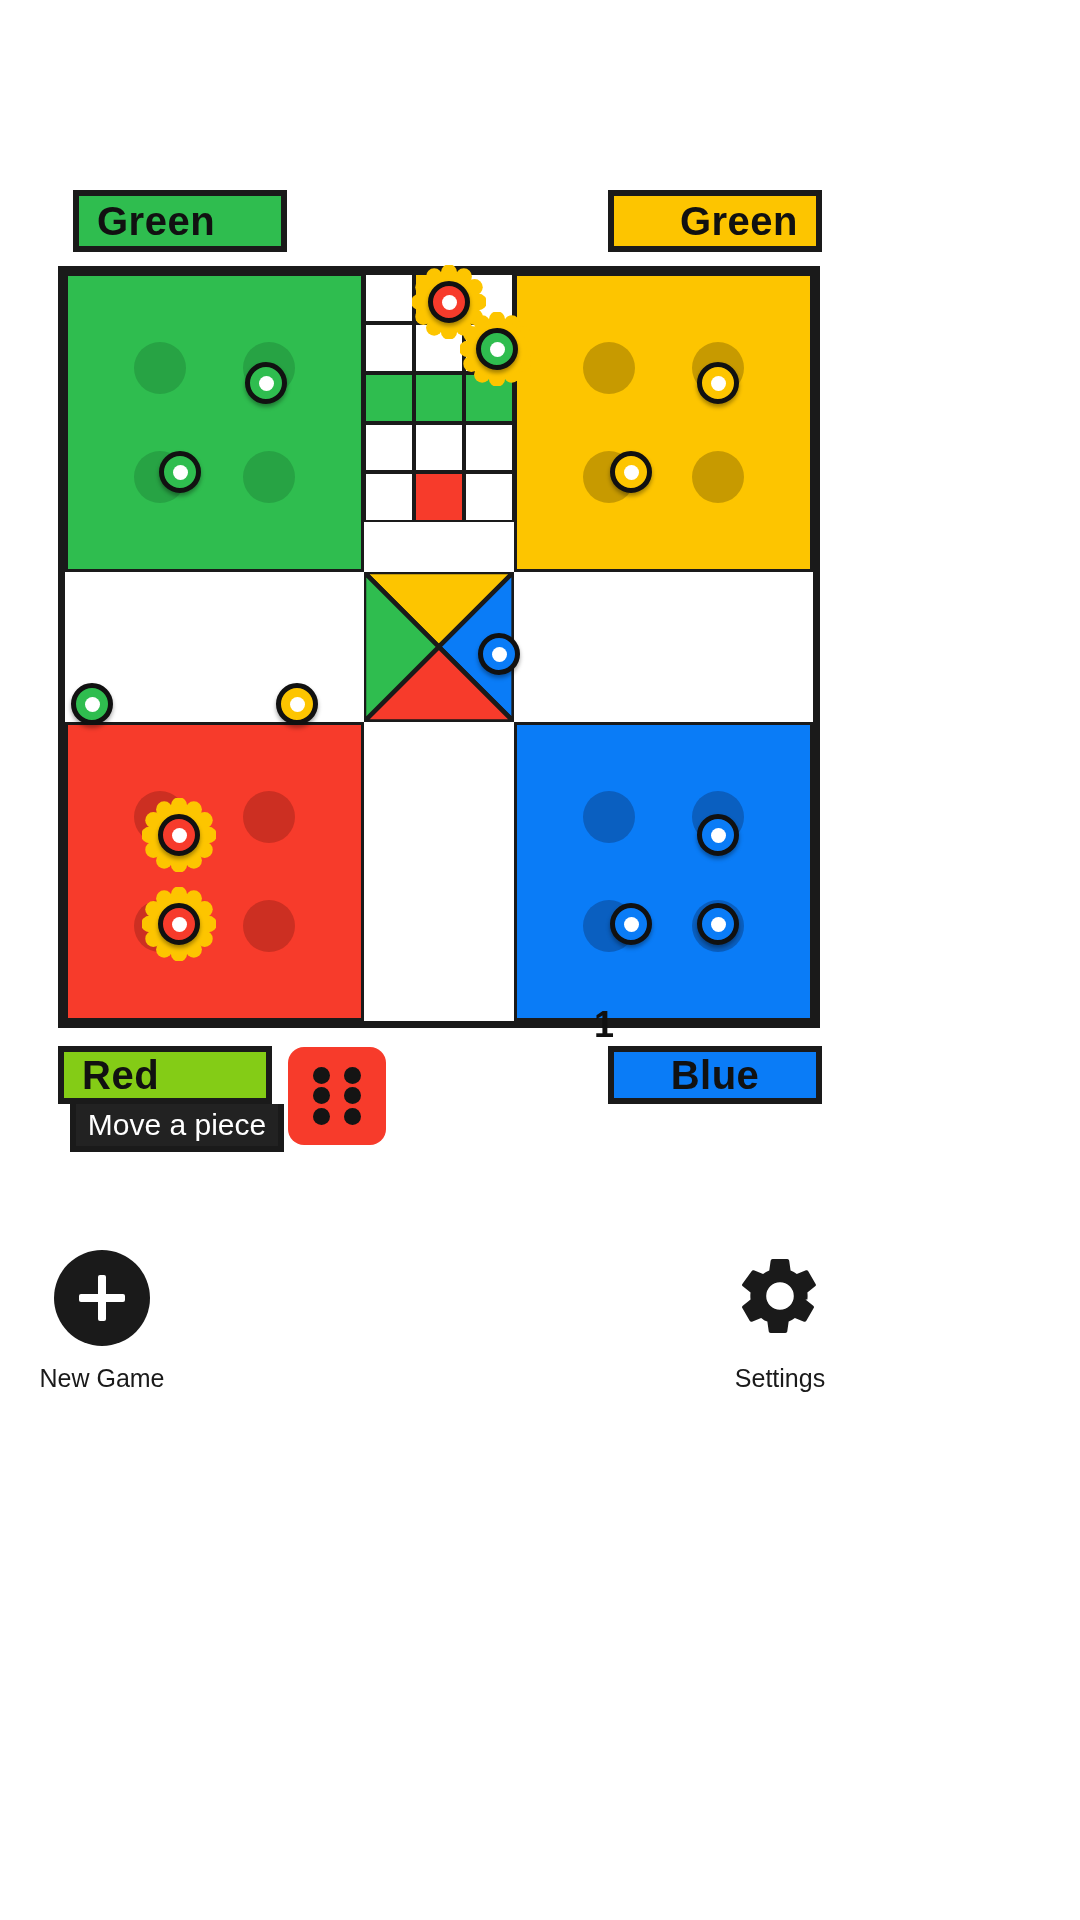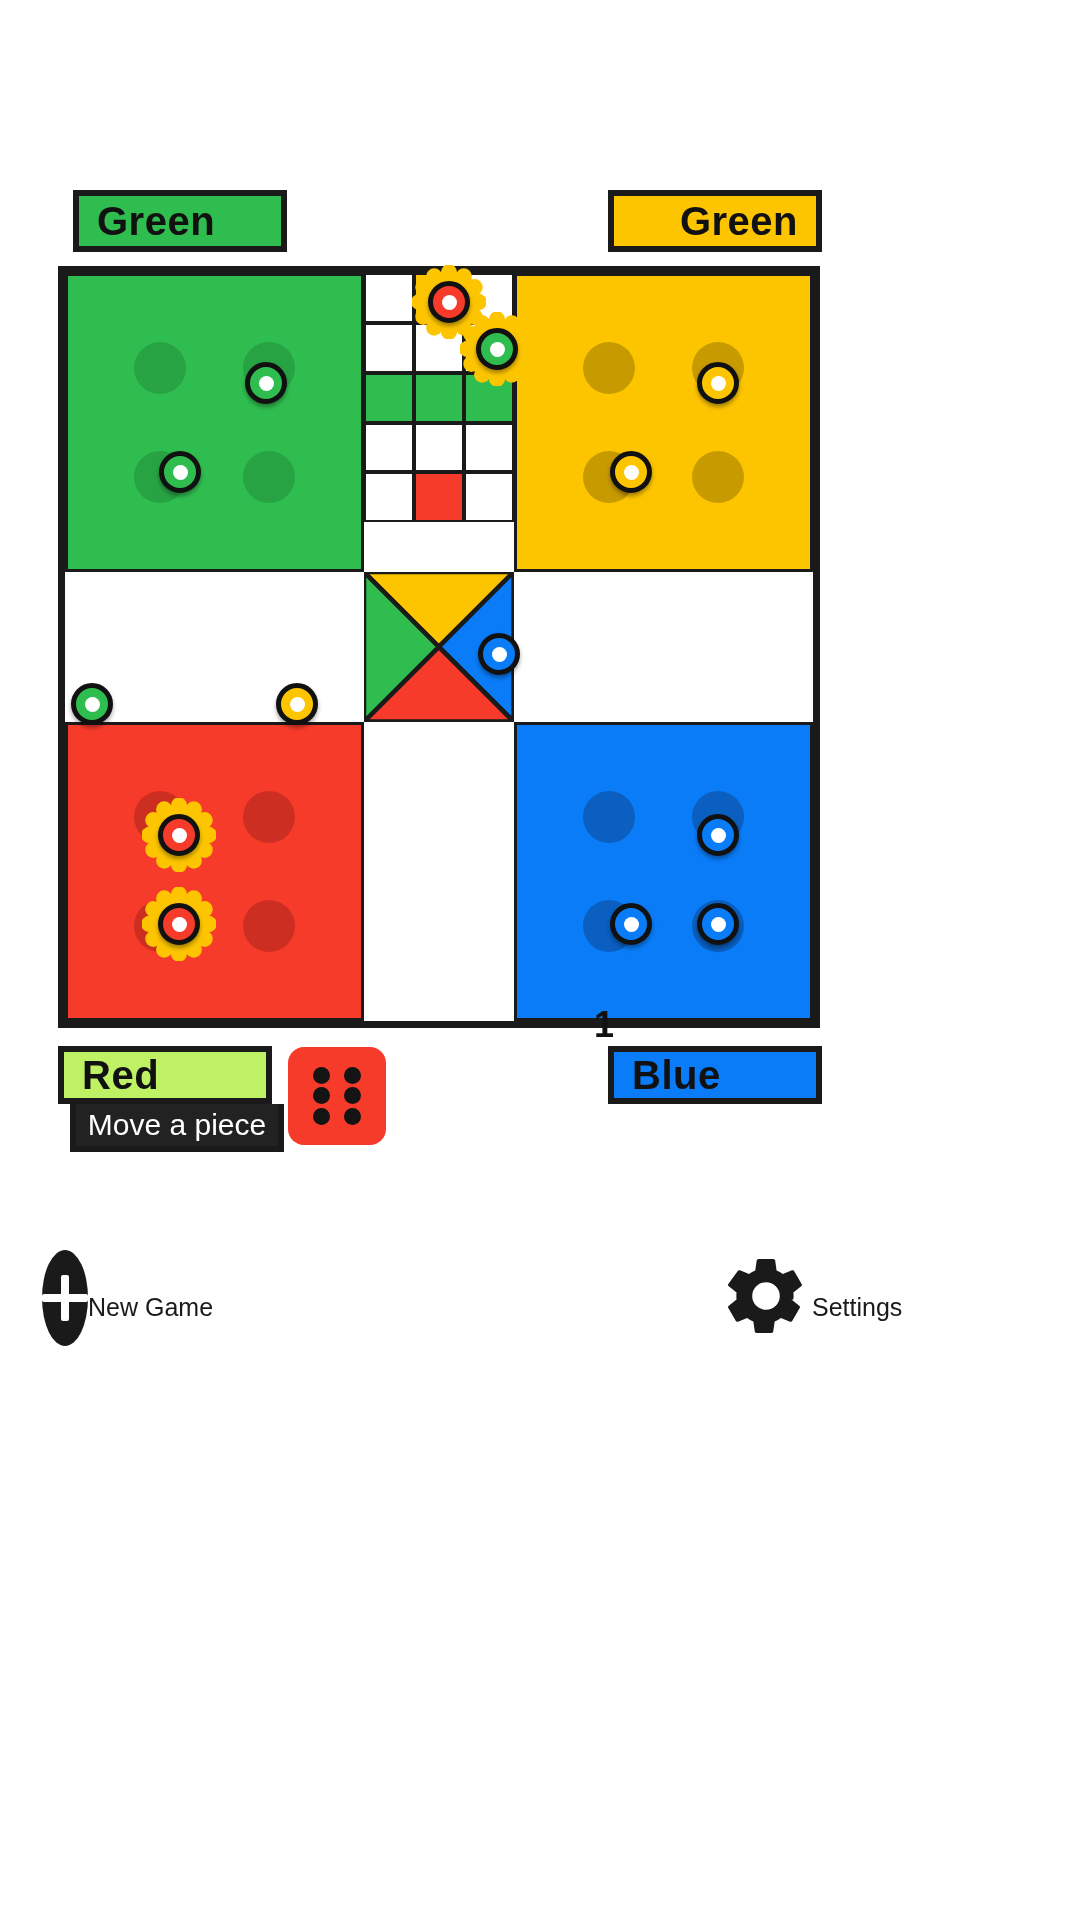--- a/index.html
+++ b/index.html
@@ -12,22 +12,22 @@
   .plate{
     position:absolute;border:6px solid #1a1a1a;box-sizing:border-box;
     display:flex;align-items:center;
   }
   .plate .ptext{
     font-size:40px;font-weight:bold;color:#111;letter-spacing:.5px;
     padding:0 18px;white-space:nowrap;
   }
   #plate-green{left:58px;top:190px;width:214px;height:62px;background:#2fbd4f;justify-content:flex-start;margin-left:15px;}
   #plate-yellow{left:608px;top:190px;width:214px;height:62px;background:#fdc500;justify-content:flex-end;}
-  #plate-red{left:58px;top:1046px;width:214px;height:58px;background:#bef264;justify-content:flex-start;}
-  #plate-blue{left:608px;top:1046px;width:214px;height:58px;background:#0a7cf7;justify-content:flex-start;}
+  #plate-red{left:58px;top:1046px;width:214px;height:58px;background:#84cc16;justify-content:flex-start;}
+  #plate-blue{left:608px;top:1046px;width:214px;height:58px;background:#0a7cf7;justify-content:center;}
   #plate-status{
     position:absolute;left:70px;top:1104px;width:214px;height:48px;background:#222222;
     border:6px solid #1a1a1a;border-top:none;box-sizing:border-box;
     display:flex;align-items:center;justify-content:center;
   }
   #plate-status .stext{font-size:30px;color:#ffffff;font-weight:normal;}
 
   
   #dice{
     position:absolute;left:288px;top:1047px;width:98px;height:98px;
@@ -107,21 +107,21 @@
   .arw.left{border-top:15px solid transparent;border-bottom:15px solid transparent;border-right:22px solid #0a7cf7;}
   .arw.up{border-left:15px solid transparent;border-right:15px solid transparent;border-bottom:22px solid #f73b2b;}
   .arw.down{border-left:15px solid transparent;border-right:15px solid transparent;border-top:22px solid #fdc500;}
 
   
   #turn-count{
     position:absolute;left:529px;top:731px;font-size:36px;font-weight:bold;color:#111;z-index:60;
   }
 
   
-  .action{position:absolute;display:flex;flex-direction:row;align-items:center;}
+  .action{position:absolute;display:flex;flex-direction:column;align-items:center;}
   #act-new{left:42px;top:1250px;width:120px;}
   #act-set{left:720px;top:1250px;width:120px;}
   .circbtn{
     width:96px;height:96px;border-radius:50%;background:#1a1a1a;
     display:flex;align-items:center;justify-content:center;
   }
   .plusicon{position:relative;width:46px;height:46px;}
   .plusicon:before,.plusicon:after{content:"";position:absolute;background:#ffffff;border-radius:2px;}
   .plusicon:before{left:0;top:19px;width:46px;height:8px;}
   .plusicon:after{top:0;left:19px;height:46px;width:8px;}

